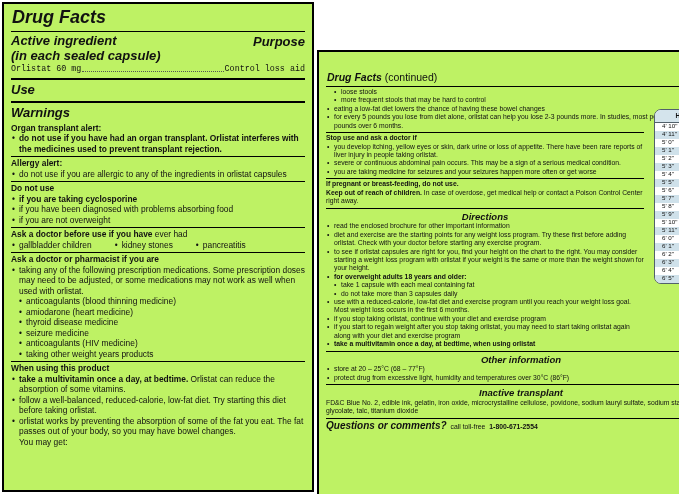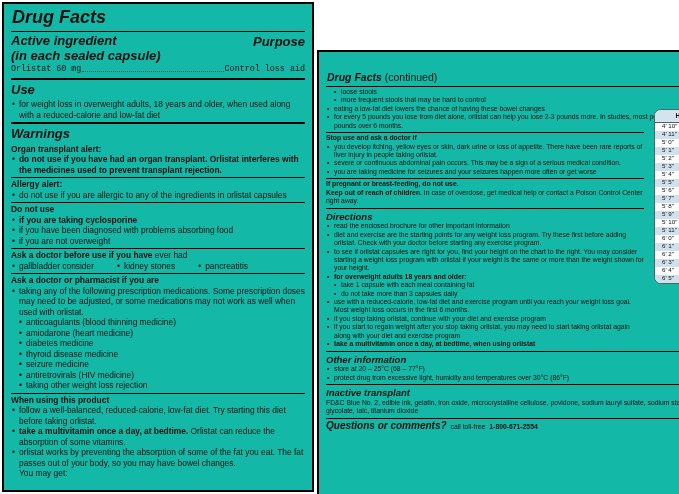--- a/index.html
+++ b/index.html
@@ -3,21 +3,21 @@
 <meta charset="utf-8">
 <style>
   :root{
     --text:#111111; --panel-border:#000000;
     --table-border:#52616b; --table-header-bg:#d4e4ec; --table-row-alt-bg:#cfe1ea;
   }
   *{box-sizing:border-box;}
   body{margin:0;background:#fff;}
   .stage{position:relative;width:679px;height:494px;background:#ffffff;
          font-family:"Liberation Sans",sans-serif;color:var(--text);overflow:hidden;}
-  .panel{position:absolute;background:#14b8a6;border:2px solid var(--panel-border);}
+  .panel{position:absolute;background:#bef264;border:2px solid var(--panel-border);}
   .panel-left{left:2px;top:2px;width:312px;height:490px;padding:2px 7px 2px 7px;font-size:8.4px;line-height:1.25;}
   .panel-right{left:317px;top:2px;width:408px;height:490px;padding:18px 7px;font-size:6.8px;line-height:1.24;margin-top:48px;}
 
   
   .rule-thick{border-top:2.2px solid #000;}
   .rule-med{border-top:1.4px solid #000;}
   .rule-thin{border-top:1px solid #000;}
   .sec{padding:1px 0 2px;}
 
   
@@ -36,21 +36,21 @@
   .sb{position:relative;padding-left:15px;}
   .sb::before{content:"•";position:absolute;left:8px;top:0;}
   .bold{font-weight:bold;}
   .inline-items{display:flex;gap:22px;}
   .cont{padding-left:8px;}
 
   
   .rp-titleline{font-size:10.5px;padding:1px 0 2px 1px;}
   .rp-title{font-weight:bold;font-style:italic;}
   .rp-cont{font-weight:normal;}
-  .rp-h{font-size:9.5px;font-weight:bold;font-style:italic;padding:1px 0 0;}
+  .rp-h{font-size:9.5px;font-weight:bold;font-style:italic;padding:1px 0 0;text-align:center;}
   .rp-sub{font-weight:bold;}
   .narrow{margin-right:72px;}
   .qline{display:flex;align-items:baseline;gap:4px;padding:1px 0;}
   .q-h{font-size:10px;font-weight:bold;font-style:italic;}
   .q-phone{font-weight:bold;}
 
   
   .htwt{position:absolute;top:57px;right:2px;width:67px;background:#fff;
         border:1.3px solid var(--table-border);border-radius:7px;overflow:hidden;font-size:6.2px;}
   .htwt-header{background:var(--table-header-bg);font-weight:bold;text-align:center;
@@ -78,21 +78,20 @@
       <div class="leader-row">
         <span>Orlistat 60 mg</span>
         <span class="leader-dots"></span>
         <span>Control loss aid</span>
       </div>
     </div>
 
     <div class="rule-thick"></div>
     <div class="sec">
       <div class="lp-h">Use</div>
-      <div class="b">for weight loss in overweight adults, 18 years and older, when used along with a reduced-calorie and low-fat diet</div>
     </div>
 
     <div class="rule-thick"></div>
     <div class="sec">
       <div class="lp-h">Warnings</div>
       <div class="lp-sub">Organ transplant alert:</div>
       <div class="b bold">do not use if you have had an organ transplant. Orlistat interferes with the medicines used to prevent transplant rejection.</div>
     </div>
 
     <div class="rule-thin"></div>
@@ -106,44 +105,43 @@
       <div class="lp-sub">Do not use</div>
       <div class="b bold">if you are taking cyclosporine</div>
       <div class="b">if you have been diagnosed with problems absorbing food</div>
       <div class="b">if you are not overweight</div>
     </div>
 
     <div class="rule-thin"></div>
     <div class="sec">
       <div><span class="lp-sub">Ask a doctor before use if you have</span> <span>ever had</span></div>
       <div class="inline-items">
-        <span class="b">gallbladder consider</span>
+        <span class="b">gallbladder children</span>
         <span class="b">kidney stones</span>
         <span class="b">pancreatitis</span>
       </div>
     </div>
 
     <div class="rule-thin"></div>
     <div class="sec">
       <div class="lp-sub">Ask a doctor or pharmacist if you are</div>
       <div class="b">taking any of the following prescription medications. Some prescription doses may need to be adjusted, or some medications may not work as well when used with orlistat.</div>
       <div class="sb">anticoagulants (blood thinning medicine)</div>
       <div class="sb">amiodarone (heart medicine)</div>
-      <div class="sb">diabetes medicine</div>
       <div class="sb">thyroid disease medicine</div>
       <div class="sb">seizure medicine</div>
-      <div class="sb">antiretrovirals (HIV medicine)</div>
-      <div class="sb">taking other weight loss rejection</div>
+      <div class="sb">anticoagulants (HIV medicine)</div>
+      <div class="sb">taking other weight years products</div>
     </div>
 
     <div class="rule-thin"></div>
     <div class="sec">
       <div class="lp-sub">When using this product</div>
+      <div class="b"><span class="bold">take a multivitamin once a day, at bedtime.</span><span> Orlistat can reduce the absorption of some vitamins.</span></div>
       <div class="b">follow a well-balanced, reduced-calorie, low-fat diet. Try starting this diet before taking orlistat.</div>
-      <div class="b"><span class="bold">take a multivitamin once a day, at bedtime.</span><span> Orlistat can reduce the absorption of some vitamins.</span></div>
       <div class="b">orlistat works by preventing the absorption of some of the fat you eat. The fat passes out of your body, so you may have bowel changes.</div>
       <div class="cont">You may get:</div>
     </div>
   </div>
 
   <div class="panel panel-right">
     <div class="rp-titleline">
       <span class="rp-title">Drug Facts</span> <span class="rp-cont">(continued)</span>
     </div>
     <div class="rule-thin"></div>

